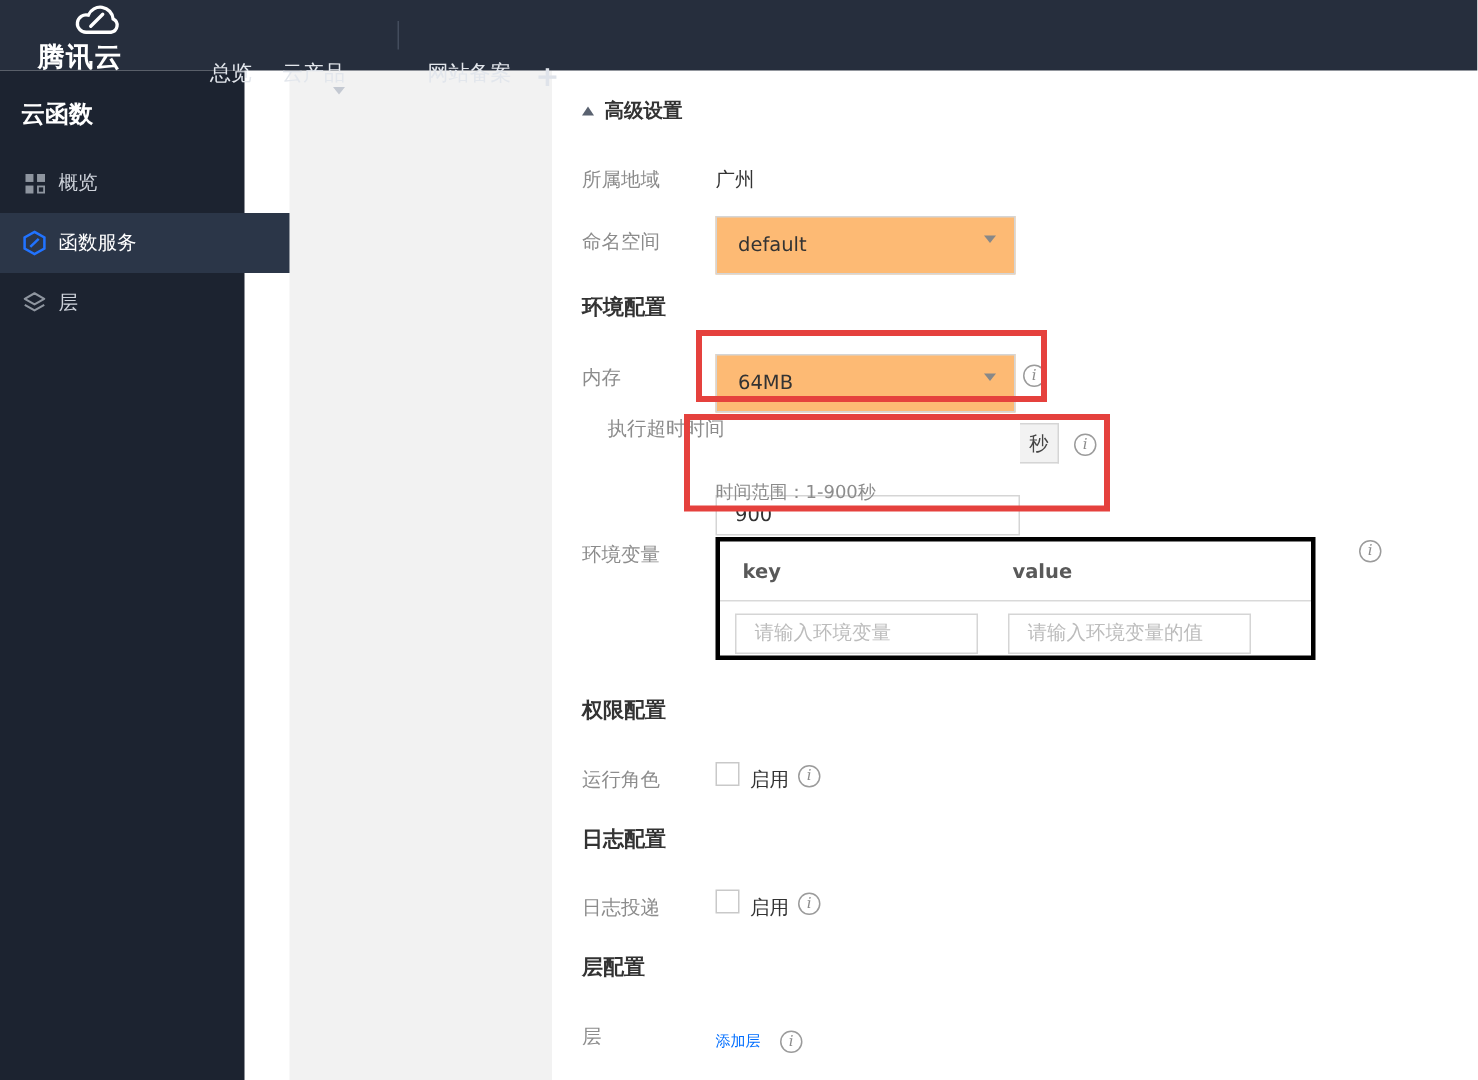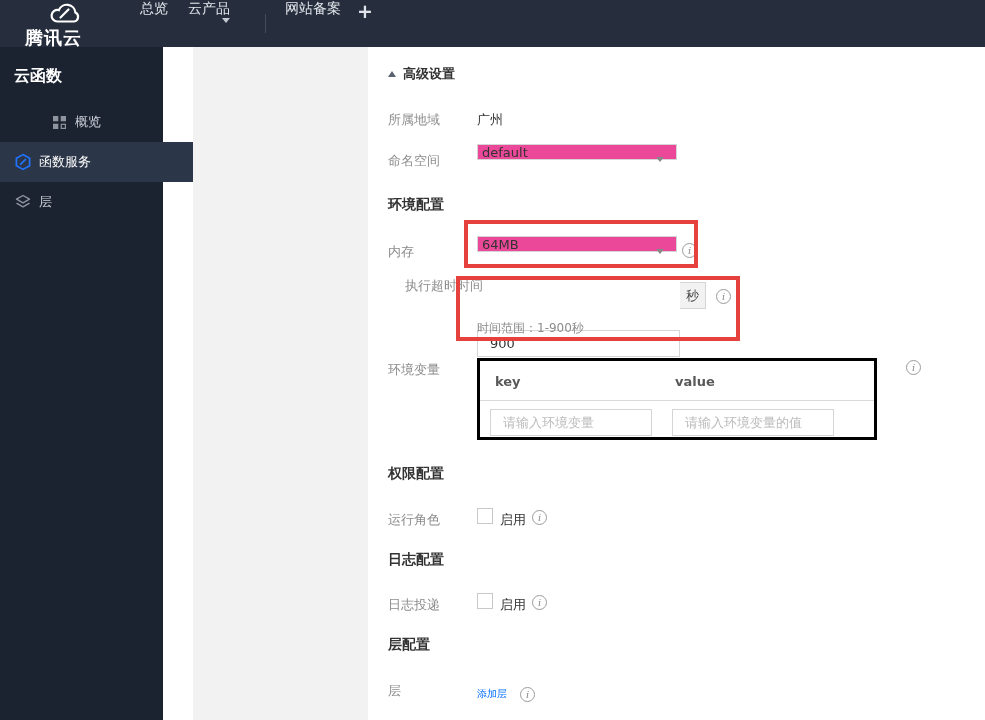--- a/index.html
+++ b/index.html
@@ -7,57 +7,57 @@
   body {
     font-family:"DejaVu Sans","Liberation Sans",sans-serif;
     font-size:13px; color:#333; background:#fff; position:relative;
   }
 
   
   .topbar { position:absolute; left:0; top:0; width:985px; height:47px; background:#262e3d; z-index:30; }
   .topbar > div { position:absolute; top:0; height:47px; display:flex; align-items:flex-end;flex-direction:column; }
   .brand-wrap { left:16px; cursor:pointer; }
   .brand-text { color:#fff; font-size:18px; font-weight:bold; margin-left:9px; letter-spacing:1px; }
-  .nav-item { color:#e2e6ec; font-size:14px; cursor:pointer; }
+  .nav-item { color:#e2e6ec; font-size:14px; cursor:pointer;margin-top:40px; }
   .nav-overview { left:140px; }
   .nav-products { left:188px; }
   .nav-caret { width:0; height:0; border-left:4px solid transparent; border-right:4px solid transparent;
                border-top:5px solid #c4c9d2; margin-left:6px; }
   .topbar-divider { left:265px; top:14px !important; height:19px !important; width:1px; background:#434c5d; }
   .nav-icp { left:285px; }
   .nav-plus { left:357px; color:#dfe3ea; font-size:19px; font-weight:bold; }
 
   
   .sidebar { position:absolute; left:0; top:47px; width:163px; height:673px; background:#1c2330; z-index:20; }
   .sidebar-title { position:absolute; left:14px; top:19px; color:#fff; font-size:16px; font-weight:bold; }
   .side-item { position:absolute; left:0; width:193px; height:40px; display:flex; align-items:center; cursor:pointer; }
   .side-item .icon-box { width:18px; height:18px; margin-left:14px; display:flex; align-items:center; justify-content:center; }
   .side-item .side-label { margin-left:7px; color:#ced3db; font-size:13px; }
   .side-item.selected { background:#2b3648; }
   .side-item.selected .side-label { color:#fff; }
-  .item-0 { top:55px;margin-left:36px; } .item-1 { top:95px; } .item-2 { top:135px; }
+  .item-0 { top:55px; } .item-1 { top:95px; } .item-2 { top:135px; }
 
   
   .grey-panel { position:absolute; left:193px; top:47px; width:175px; height:673px; background:#f2f2f2; }
 
   
   .content { position:absolute; left:368px; top:47px; width:617px; height:673px; background:#fff; }
   .content .abs { position:absolute; }
 
   .form-label { color:#8c8c8c; font-size:13px; }
   .section-title { font-size:14px; font-weight:bold; color:#333; }
   .value-text { color:#333; font-size:13px; }
 
   .adv-toggle { left:20px; top:18px; display:flex; align-items:center; cursor:pointer; }
   .tri-up { width:0; height:0; border-left:4px solid transparent; border-right:4px solid transparent;
             border-bottom:6px solid #5a6270; margin-right:7px; }
   .adv-text { font-size:13px; font-weight:bold; color:#333; }
 
-  .select-box { border:1px solid #d5d5d5; background:#ec4899; width:200px; height:16px;
-                display:flex; align-items:center; padding-left:4px; cursor:pointer; position:relative; }
+  .select-box { border:1px solid #d5d5d5; background:#fdba74; width:200px; height:39px;
+                display:flex; align-items:center; padding-left:14px; cursor:pointer; position:relative; }
   .select-box .sel-caret { position:absolute; right:12px; top:12px; width:0; height:0;
                 border-left:4px solid transparent; border-right:4px solid transparent;
                 border-top:5px solid #888; }
 
   .text-input { border:1px solid #d5d5d5; height:27px; font-size:13px; color:#333;
                 padding:0 0 0 12px; outline:none; font-family:inherit; background:#fff; }
   .text-input::placeholder { color:#bcbcbc; }
 
   .suffix-box { width:26px; height:27px; background:#f2f2f2; border:1px solid #d5d5d5; border-left:none;
                 display:flex; align-items:center; justify-content:center; color:#444; font-size:13px; }

